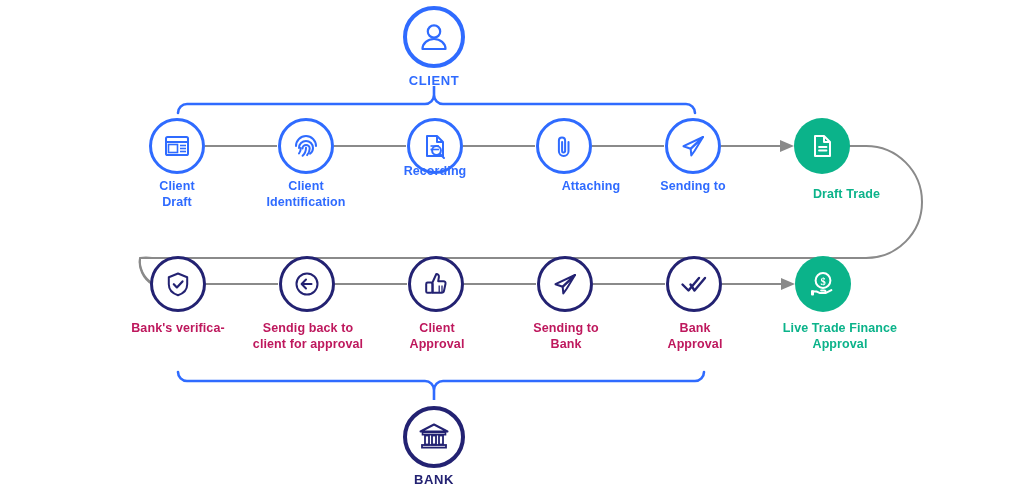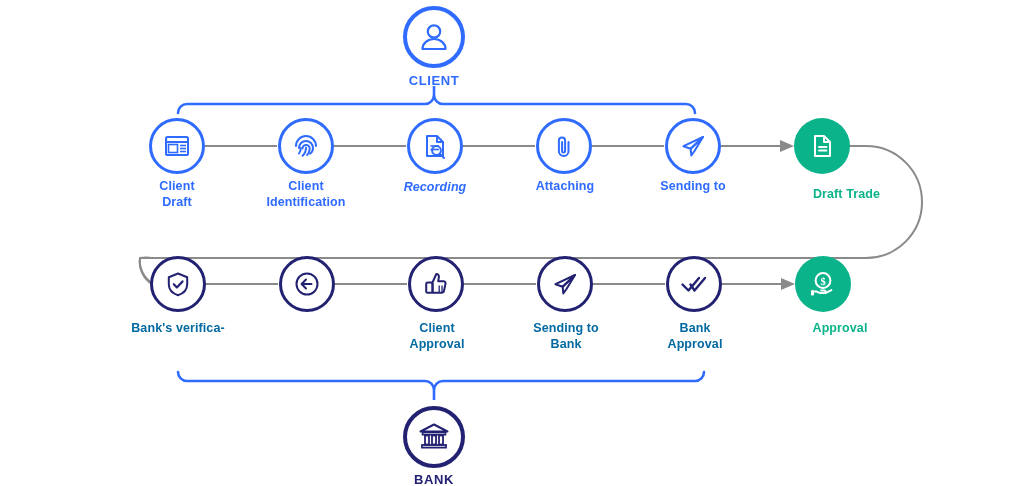--- a/index.html
+++ b/index.html
@@ -12,21 +12,21 @@
         box-sizing:border-box;display:flex;align-items:center;justify-content:center;}
   .node.blue{border:3px solid #2f6bff;background:#ffffff;}
   .node.navy{border:3px solid #232272;background:#ffffff;}
   .node.green{border:none;background:#0bb38a;}
   .node svg{display:block;}
 
   
   .label{position:absolute;text-align:center;font-weight:bold;font-size:12.5px;
          line-height:16px;letter-spacing:.1px;}
   .label.blue{color:#2f6bff;}
-  .label.navy{color:#0369a1;}
+  .label.navy{color:#be185d;}
   .label.green{color:#0bb38a;}
 
   
   .bigcircle{position:absolute;width:62px;height:62px;border-radius:50%;
              box-sizing:border-box;display:flex;align-items:center;justify-content:center;
              background:#fff;}
   .bigcircle.blue{border:4px solid #2f6bff;}
   .bigcircle.navy{border:4px solid #232272;}
 
   .grouplabel{position:absolute;font-weight:bold;font-size:13px;letter-spacing:.6px;
@@ -113,30 +113,30 @@
   <div class="node blue" style="left:407px;top:118px;">
     <svg width="28" height="28" viewBox="0 0 28 28">
       <path d="M6 4h10l6 6v14H6z" fill="none" stroke="#2f6bff" stroke-width="2" stroke-linejoin="round"></path>
       <path d="M16 4v6h6" fill="none" stroke="#2f6bff" stroke-width="2" stroke-linejoin="round"></path>
       <line x1="9.5" y1="14" x2="18" y2="14" stroke="#2f6bff" stroke-width="1.6"></line>
       <line x1="9.5" y1="17.5" x2="18" y2="17.5" stroke="#2f6bff" stroke-width="1.6"></line>
       <circle cx="15.5" cy="18.5" r="4.4" fill="none" stroke="#2f6bff" stroke-width="2"></circle>
       <line x1="18.8" y1="21.8" x2="23" y2="26" stroke="#2f6bff" stroke-width="2" stroke-linecap="round"></line>
     </svg>
   </div>
-  <div class="label blue" style="left:380px;top:179px;width:110px;font-style:italic;">
+  <div class="label blue" style="left:380px;top:163px;width:110px;">
     <div>Recording</div>
   </div>
 
   <div class="node blue" style="left:536px;top:118px;">
     <svg width="28" height="28" viewBox="0 0 28 28">
       <path d="M18.5 10v9.2a4.8 4.8 0 0 1-9.6 0V8.6a3.1 3.1 0 0 1 6.2 0v10.4a1.5 1.5 0 0 1-3 0V10" fill="none" stroke="#2f6bff" stroke-width="2" stroke-linecap="round" stroke-linejoin="round"></path>
     </svg>
   </div>
-  <div class="label blue" style="left:510px;top:178px;width:110px;">
+  <div class="label blue" style="left:536px;top:178px;width:110px;">
     <div>Attaching</div>
   </div>
 
   <div class="node blue" style="left:665px;top:118px;">
     <svg width="28" height="28" viewBox="0 0 28 28">
       <path d="M24 5 4.5 14.2l7.2 2.6L24 5z" fill="none" stroke="#2f6bff" stroke-width="2" stroke-linejoin="round"></path>
       <path d="M24 5 11.7 16.8l.6 6.6 3.2-4.4L24 5z" fill="none" stroke="#2f6bff" stroke-width="2" stroke-linejoin="round"></path>
     </svg>
   </div>
   <div class="label blue" style="left:638px;top:178px;width:110px;">
@@ -164,20 +164,24 @@
   <div class="label navy" style="left:114px;top:320px;width:128px;">
     <div>Bank's verifica-</div>
   </div>
 
   <div class="node navy" style="left:279px;top:256px;">
     <svg width="28" height="28" viewBox="0 0 28 28">
       <circle cx="14" cy="14" r="10.5" fill="none" stroke="#232272" stroke-width="2"></circle>
       <line x1="18.5" y1="14" x2="9.5" y2="14" stroke="#232272" stroke-width="2" stroke-linecap="round"></line>
       <path d="M13 9.5 8.6 14l4.4 4.5" fill="none" stroke="#232272" stroke-width="2" stroke-linecap="round" stroke-linejoin="round"></path>
     </svg>
+  </div>
+  <div class="label navy" style="left:244px;top:320px;width:128px;">
+    <div>Sendig back to</div>
+    <div>client for approval</div>
   </div>
 
   <div class="node navy" style="left:408px;top:256px;">
     <svg width="28" height="28" viewBox="0 0 28 28">
       <path d="M10.5 12.5 14.3 4c1.8 0 2.8 1.2 2.6 3l-.7 4.2h5.2c1.5 0 2.4 1.2 2.1 2.6l-1.5 7c-.25 1.2-1.2 2-2.4 2h-9z" fill="none" stroke="#232272" stroke-width="2" stroke-linejoin="round"></path>
       <rect x="4.2" y="12.5" width="6.3" height="10.3" rx="1.4" fill="none" stroke="#232272" stroke-width="2"></rect>
       <line x1="17.2" y1="15.5" x2="17.2" y2="22.8" stroke="#232272" stroke-width="1.3"></line>
       <line x1="20" y1="15.5" x2="20" y2="22.8" stroke="#232272" stroke-width="1.3"></line>
     </svg>
   </div>
@@ -211,20 +215,21 @@
   <div class="node green" style="left:795px;top:256px;">
     <svg width="30" height="30" viewBox="0 0 30 30">
       <circle cx="15" cy="11.5" r="7.4" fill="none" stroke="#ffffff" stroke-width="2"></circle>
       <text x="15" y="15.6" text-anchor="middle" font-family="Liberation Serif, serif" font-size="10.5" font-weight="bold" fill="#ffffff">$</text>
       <path d="M4 22.5h4.5l3.6 1.6h4.2a1.3 1.3 0 0 0 0-2.6h-3.2" fill="none" stroke="#ffffff" stroke-width="2" stroke-linecap="round" stroke-linejoin="round"></path>
       <path d="M12.8 24.1h4.6l6-3" fill="none" stroke="#ffffff" stroke-width="2" stroke-linecap="round" stroke-linejoin="round"></path>
       <rect x="3" y="21.3" width="3" height="5.2" rx="1" fill="#ffffff"></rect>
     </svg>
   </div>
   <div class="label green" style="left:750px;top:320px;width:180px;">
+    <div>Live Trade Finance</div>
     <div>Approval</div>
   </div>
 
   <div class="bigcircle navy" style="left:403px;top:406px;">
     <svg width="34" height="34" viewBox="0 0 34 34">
       <path d="M3.5 11.5 17 4.5l13.5 7z" fill="none" stroke="#232272" stroke-width="2" stroke-linejoin="round"></path>
       <rect x="5.5" y="12.5" width="23" height="2.2" fill="none" stroke="#232272" stroke-width="1.6"></rect>
       <rect x="8" y="15.5" width="4" height="9" fill="none" stroke="#232272" stroke-width="1.8"></rect>
       <rect x="15" y="15.5" width="4" height="9" fill="none" stroke="#232272" stroke-width="1.8"></rect>
       <rect x="22" y="15.5" width="4" height="9" fill="none" stroke="#232272" stroke-width="1.8"></rect>

